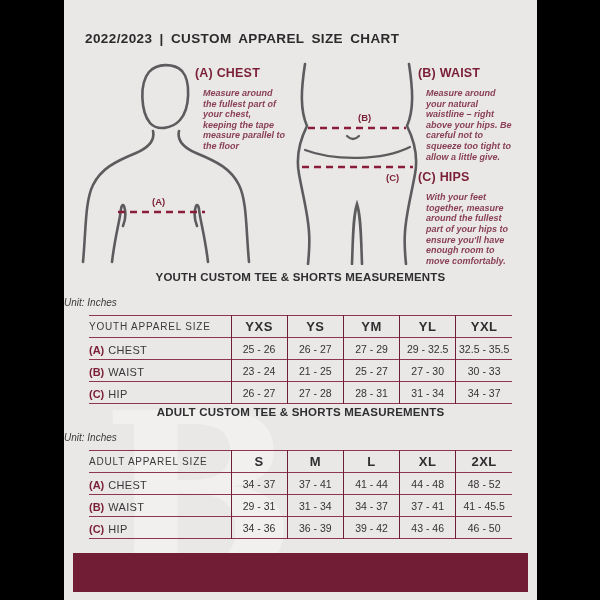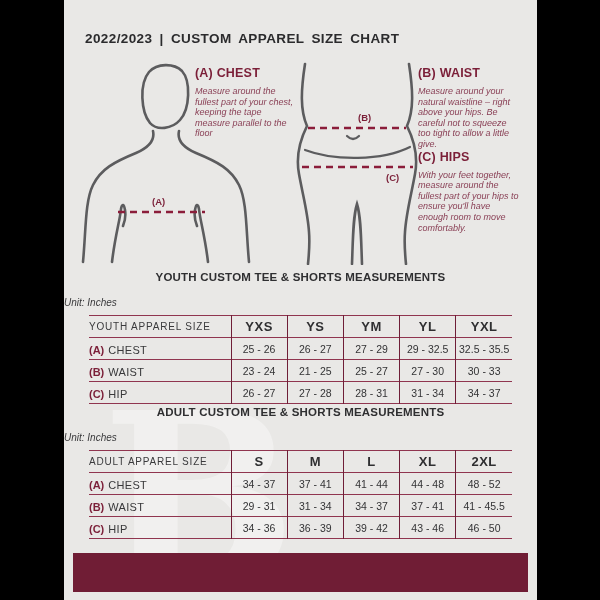--- a/index.html
+++ b/index.html
@@ -36,21 +36,21 @@
   .guide-block { position:absolute; }
   .guide-chest { left:131px; top:6px; width:100px; }
   .guide-right { left:354px; top:6px; width:102px; }
   .guide-heading {
     font-size:12.5px; font-weight:700; color:#7b1f38; letter-spacing:.2px;
     margin:0 0 6px 0;
   }
   .guide-heading.hips { }
   .guide-desc {
     font-size:9px; font-style:italic; color:#8a4056; line-height:1.18;
-    margin:0; font-weight:400;
+    margin:8px; font-weight:700;
   }
   
   .section { position:absolute; left:0; right:0; }
   .section-youth { top:271px; }
   .section-adult { top:406px; }
   .tbl-title { text-align:center; font-weight:700; font-size:11.5px; color:#2f2f31; letter-spacing:.2px; }
   .tbl-unit  { text-align:left; font-style:italic; font-size:10px; color:#3a3a3c; margin-top:14px; }
   table.sizes {
     border-collapse:collapse; width:423px; margin:7px auto 0; table-layout:fixed;
   }

